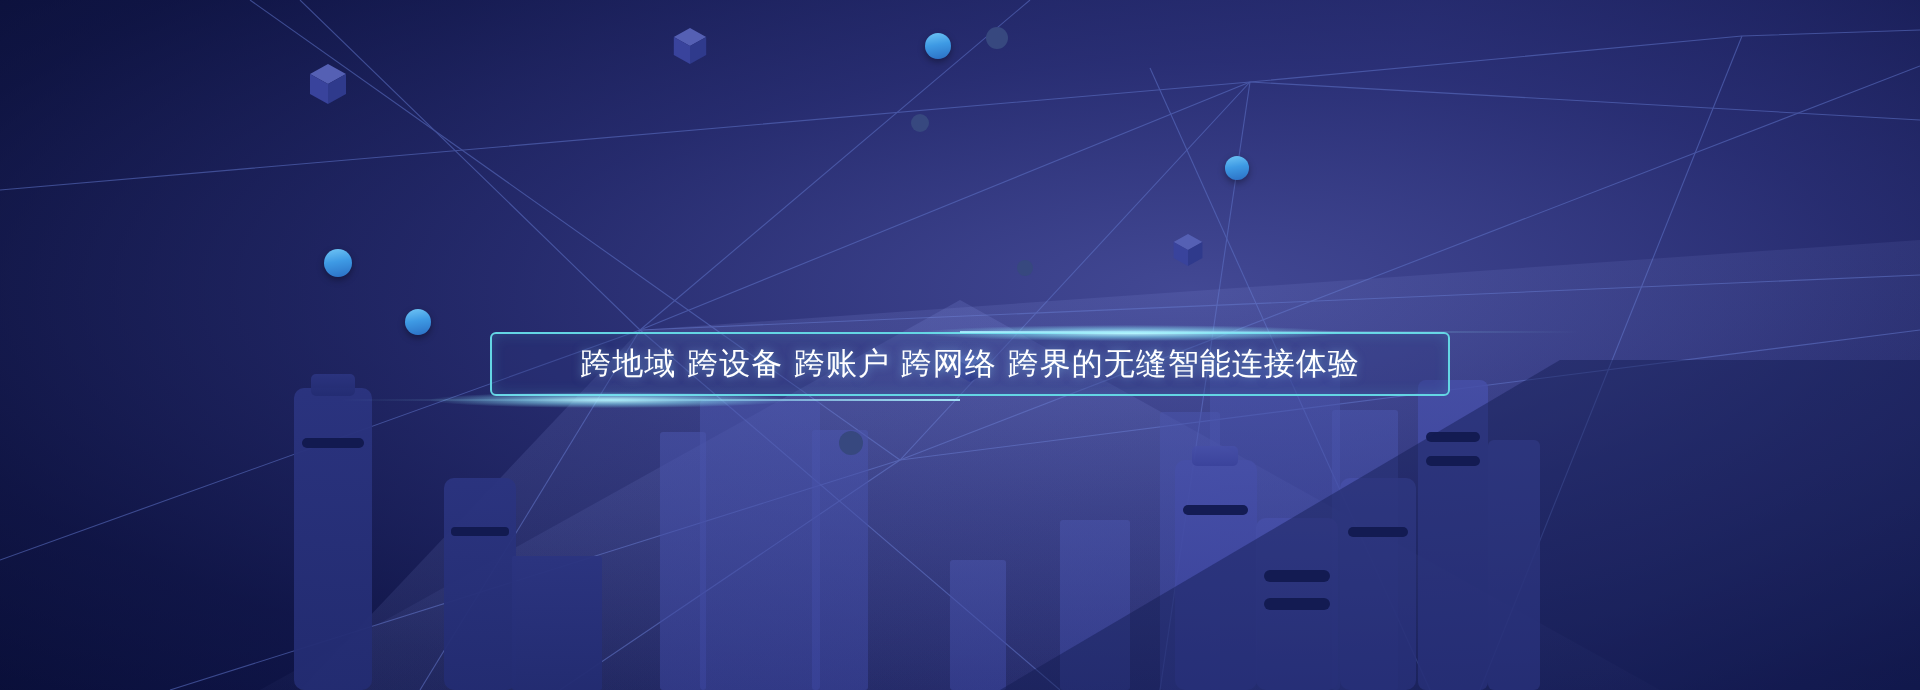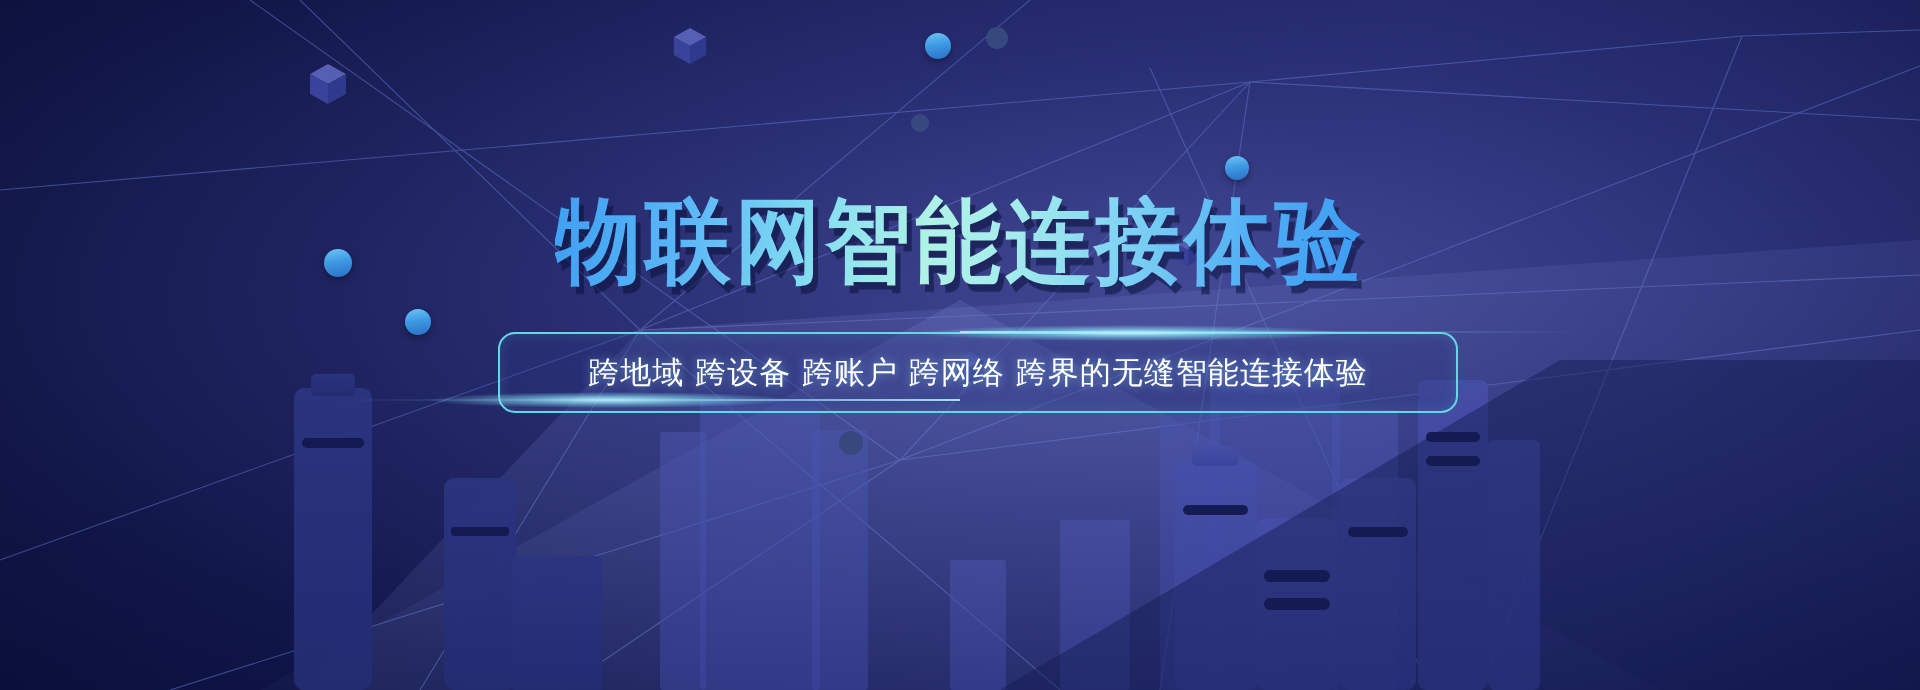--- a/index.html
+++ b/index.html
@@ -64,27 +64,26 @@
     background-clip:text;
     color:transparent;
     -webkit-text-fill-color:transparent;
     filter:drop-shadow(5px 7px 0 rgba(10,16,58,0.55));
   }
 
   
   .sub-box{
     position:absolute;
     left:490px; top:332px;
-    width:960px; height:81px;
+    width:960px; height:64px;
     border:2px solid #64d6e4;
-    border-radius:17px;
+    border-radius:6px;
     background:rgba(44,52,124,0.32);
     display:flex; align-items:center; justify-content:center;
     box-shadow:0 0 14px rgba(90,210,230,0.18) inset;
-    margin-left:8px;
   }
   .sub-text{
     font-family:"DejaVu Sans", sans-serif;
     font-size:31px;
     letter-spacing:1px;
     color:#ffffff;
     white-space:nowrap;
     text-shadow:0 0 10px rgba(140,220,255,0.55);
   }
   
@@ -231,23 +230,20 @@
 
   <div class="node bright" style="left:925px; top:33px;  width:26px; height:26px;"></div>
   <div class="node dim" style="left:986px; top:27px;  width:22px; height:22px;"></div>
   <div class="node dim" style="left:911px; top:114px; width:18px; height:18px;"></div>
   <div class="node bright" style="left:1225px;top:156px; width:24px; height:24px;"></div>
   <div class="node bright" style="left:324px; top:249px; width:28px; height:28px;"></div>
   <div class="node bright" style="left:405px; top:309px; width:26px; height:26px;"></div>
   <div class="node dim" style="left:839px; top:431px; width:24px; height:24px;"></div>
   <div class="node dim" style="left:1017px;top:260px; width:16px; height:16px;"></div>
 
-  <div class="title-wrap">
-    <h1 class="title">物联网智能连接体验</h1>
-  </div>
 
   <div class="sub-box">
     <span class="sub-text">跨地域 跨设备 跨账户 跨网络  跨界的无缝智能连接体验</span>
   </div>
   <div class="glow-bar glow-top"></div>
   <div class="glow-bar glow-bot"></div>
   <div class="glow-line-top"></div>
   <div class="glow-line-bot"></div>
 
 </div>

